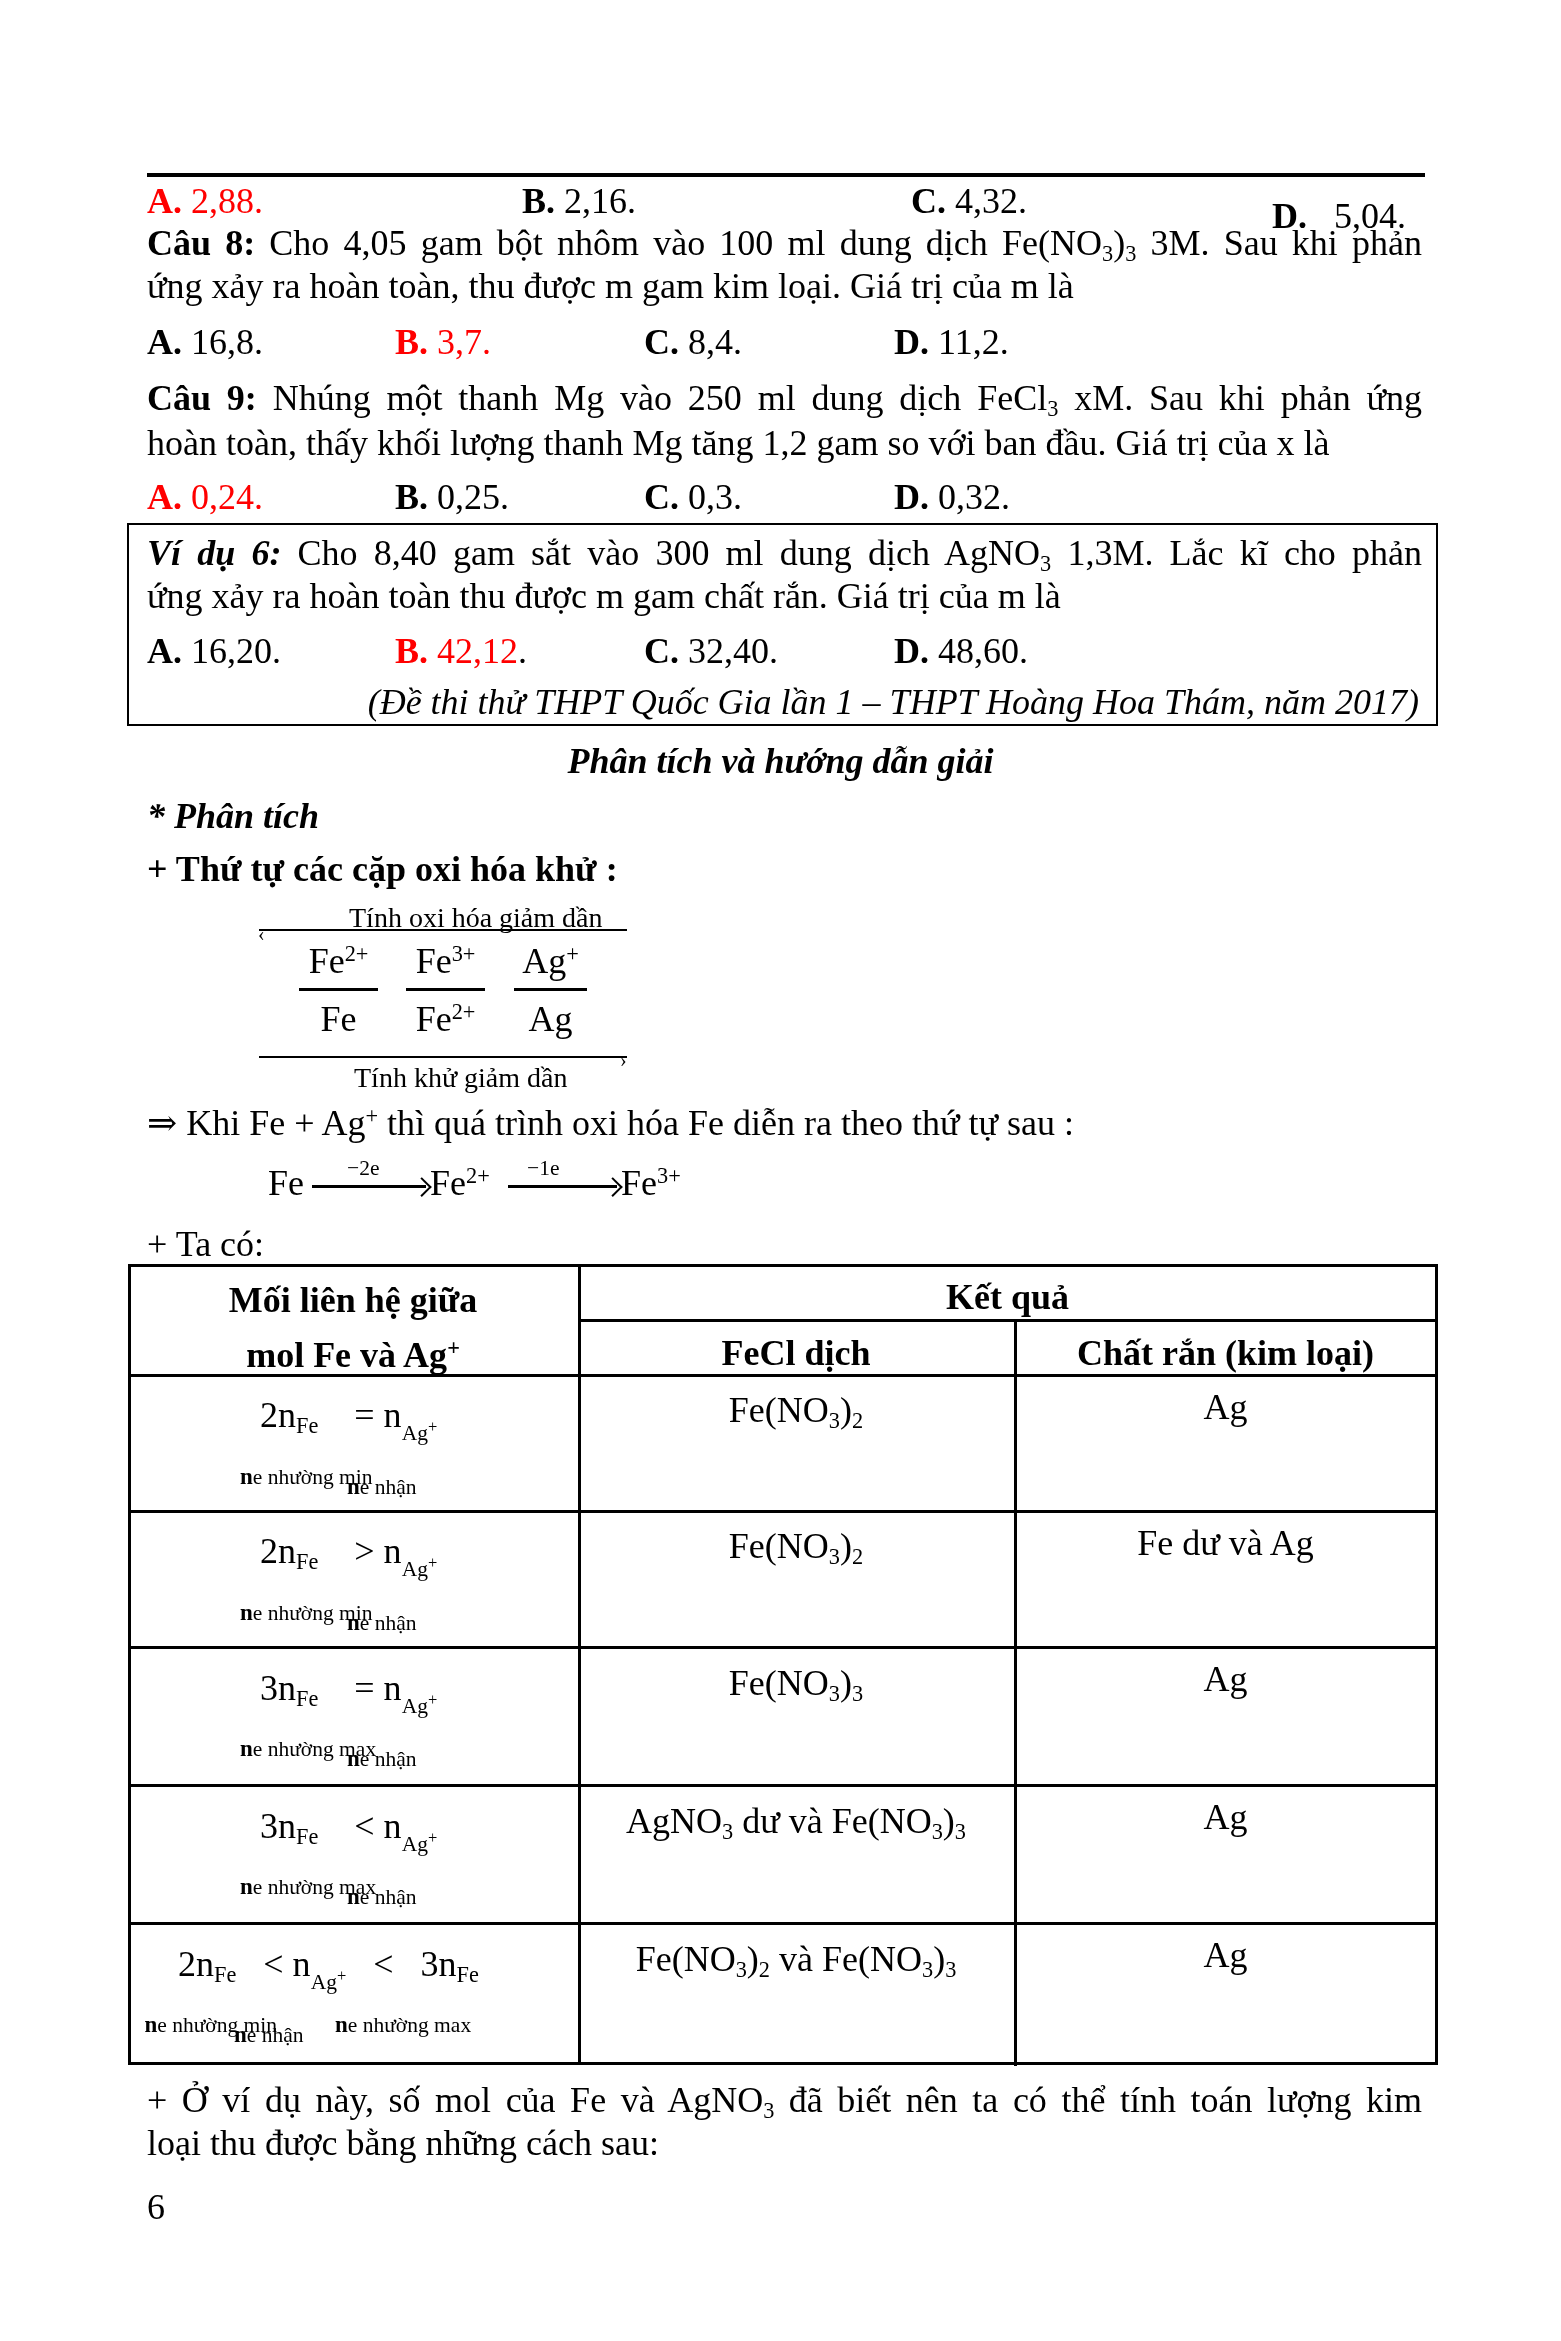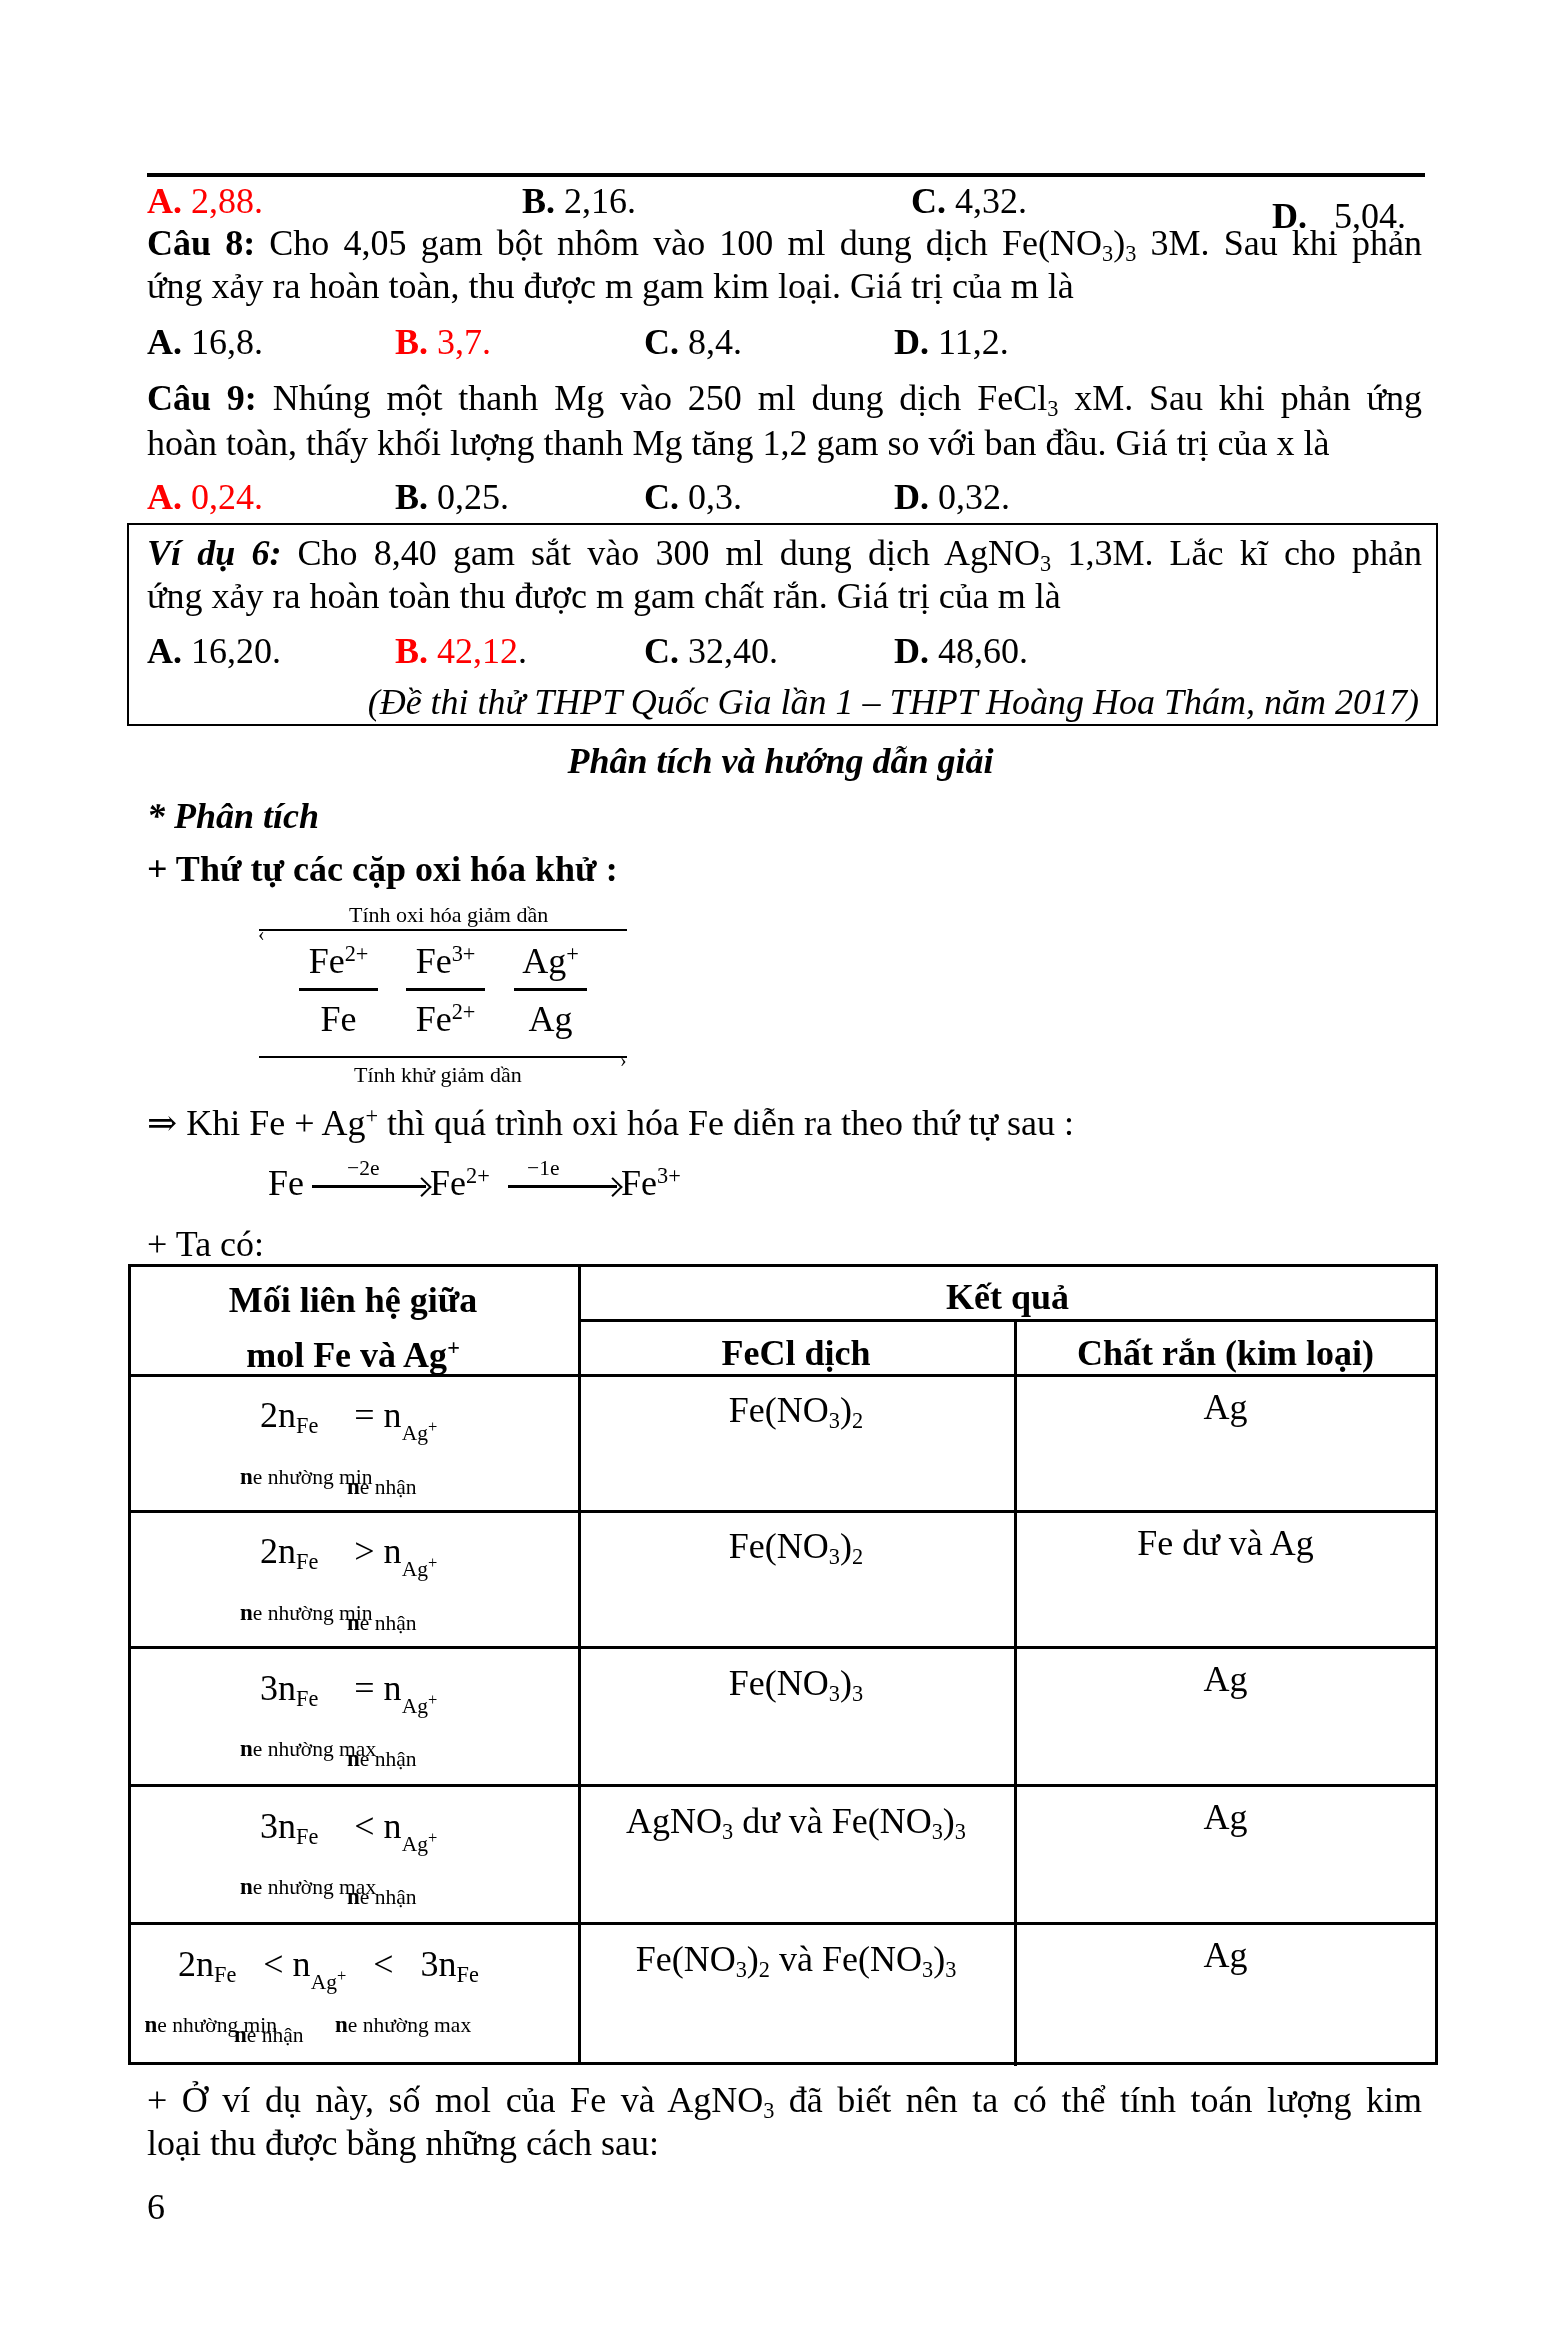--- a/index.html
+++ b/index.html
@@ -17,21 +17,21 @@
   .sup { font-size: 0.62em; vertical-align: 0.55em; }
   .top-rule { position: absolute; left: 147px; top: 173px; width: 1278px; height: 4.1px; background: #000; }
   .opt { position: absolute; white-space: nowrap; line-height: 1; }
   .justify { position: absolute; left: 147px; width: 1275px; text-align: justify; text-align-last: justify; white-space: nowrap; line-height: 1; }
 
   .box { position: absolute; left: 127px; top: 523px; width: 1311px; height: 203px; border: 2.5px solid #000; box-sizing: border-box; }
 
   .center-title { position: absolute; left: 0; width: 1561px; text-align: center; font-weight: bold; font-style: italic; line-height: 1; }
 
   
-  .diag-label { position: absolute; font-size: 22px; white-space: nowrap; line-height: 1; }
+  .diag-label { position: absolute; font-size: 28px; white-space: nowrap; line-height: 1; }
   .diag-arrow { position: absolute; height: 1.7px; background: #000; }
   .frac { position: absolute; text-align: center; line-height: 1; }
   .frac .num, .frac .den { display: block; }
   .frac .bar { display: block; height: 3.3px; background: #000; margin: 8.3px 0 10px 0; }
 
   
   .rx { position: absolute; line-height: 1; white-space: nowrap; }
   .rx-arrow { position: absolute; height: 2.5px; background: #000; }
   .rx-head { position: absolute; width: 11.6px; height: 11.6px; border-right: 2.5px solid #000; border-top: 2.5px solid #000; transform: rotate(45deg); }
   .rx-lbl { position: absolute; font-size: 21.5px; line-height: 1; }

